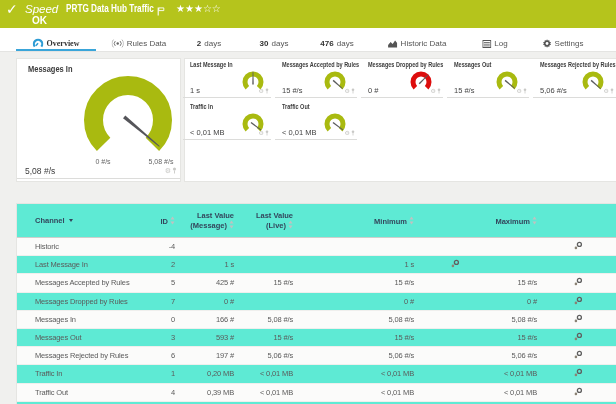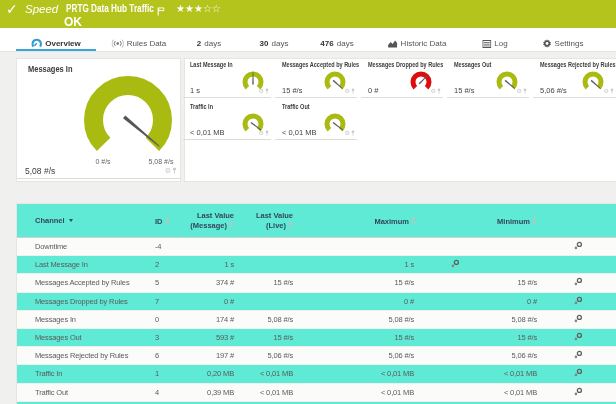--- a/index.html
+++ b/index.html
@@ -10,26 +10,26 @@
     position:relative;
     -webkit-font-smoothing:antialiased;
   }
   
   .topbar { position:absolute; left:0; top:0; width:616px; height:28px; background:#b5c41c; color:#fff; }
   .topbar .check { position:absolute; left:6px; top:1px; font-size:14px; font-weight:bold; }
   .topbar .kind { position:absolute; left:25px; top:3px; font-style:italic; font-size:11.5px; }
   .topbar .title { position:absolute; left:66px; top:3px; font-size:10px; font-weight:bold; transform:scaleX(0.82); transform-origin:0 0; white-space:nowrap; }
   .topbar .flag { position:absolute; left:157px; top:2px; }
   .topbar .stars { position:absolute; left:176px; top:3px; font-size:10px; letter-spacing:0px; }
-  .topbar .status { position:absolute; left:32px; top:15px; font-size:12px; font-weight:bold;margin-left:32px; }
+  .topbar .status { position:absolute; left:32px; top:15px; font-size:10px; font-weight:bold; }
   
   .tabbar { position:absolute; left:0; top:28px; width:616px; height:24px; background:#fff; border-bottom:1px solid #e4e4e2; }
   .tab { position:absolute; top:0; height:24px; display:flex; align-items:flex-end; padding-bottom:4px; gap:3px; transform:translateX(-50%); font-size:8px; color:#555; white-space:nowrap; cursor:pointer; }
   .tab .num { font-weight:bold; color:#333; }
-  .tab.active { color:#333; font-weight:bold; }
+  .tab.active { color:#333; font-weight:bold;font-family:Liberation Serif, serif; }
   .tab .ticon { display:inline-flex; align-items:center; }
   .tab-underline { position:absolute; left:16px; top:21px; width:80px; height:2px; background:#3aa5d9; }
   
   .card { position:absolute; background:#fff; border:1px solid #e5e5e2; }
   .gpanel { position:absolute; left:184px; top:58px; width:432px; height:124px; background:#fff; border:1px solid #e5e5e2; border-right:none; }
   .bigcard { left:16px; top:58px; width:165px; height:124px; }
   .bigcard .gtitle { position:absolute; left:11px; top:4.5px; font-size:8.5px; font-weight:bold; color:#3c3c3c; transform:scaleX(0.88); transform-origin:0 0; white-space:nowrap; }
   .bigcard .gvalue { position:absolute; left:8px; top:106.5px; font-size:8.5px; color:#3c3c3c; }
   .bigcard .sep { position:absolute; left:0; top:119px; width:100%; height:1px; background:#dcdcda; }
   .scale-label { position:absolute; width:44px; text-align:center; font-size:7px; color:#666; top:99px; }
@@ -42,21 +42,21 @@
   .tile .tline { position:absolute; left:0; bottom:0; width:100%; height:1px; background:#dcdcda; }
   .tile .cicons { right:2px; top:30px; }
   .tile svg.gauge { position:absolute; }
   
   .tablecard { position:absolute; left:16px; top:203px; width:600px; height:201px; background:#5eead4; border:1px solid #e5e5e2; border-right:none; border-bottom:none; }
   .thead { display:flex; height:34px; border-bottom:1px solid #cfcfcc; align-items:center; font-size:7.5px; font-weight:bold; color:#33465c; }
   .trow { display:flex; height:18.2px; align-items:center; font-size:7.5px; color:#5b5b5b; border-bottom:1px solid #efefed; letter-spacing:-0.15px; }
   .trow:nth-child(odd) { background:#fbfbfa; }
   .cell { white-space:nowrap; overflow:hidden; }
   .c-channel { width:138px; padding-left:18px; text-align:left; }
-  .c-id     { width:24px;  padding-right:4px; }
+  .c-id     { width:24px;  padding-right:4px; text-align:right; }
   .c-vol    { width:60px;  padding-right:5px; text-align:right; }
   .c-spd    { width:58px;  padding-right:4px; text-align:right; }
   .c-min    { width:121px; padding-right:4px; text-align:right; }
   .c-max    { width:123px; padding-right:4px; text-align:right; }
   .c-ico    { width:75px;  text-align:center; }
   .thead .hl2 { display:block; }
   .sorticon { display:inline-block; vertical-align:-1px; margin-left:2px; }
   .channel-caret { display:inline-block; width:0; height:0; border-left:2.8px solid transparent; border-right:2.8px solid transparent; border-top:3.5px solid #33465c; margin-left:4px; vertical-align:1px; }
   .wrench { cursor:pointer; }
 </style>
@@ -312,33 +312,33 @@
             <path d="M2.5 8.5 L0.5 5.5 H4.5 Z" fill="#c2c2c0"></path>
           </svg></span>
       </div>
     <div class="cell c-spd">
         <span class="hl2">Last Value</span>
         <span class="hl2"><span>(Live)</span><svg class="sorticon" width="5" height="9" viewBox="0 0 5 9">
             <path d="M2.5 0.5 L4.5 3.5 H0.5 Z" fill="#c2c2c0"></path>
             <path d="M2.5 8.5 L0.5 5.5 H4.5 Z" fill="#c2c2c0"></path>
           </svg></span>
       </div>
+    <div class="cell c-min"><span>Minimum</span><svg class="sorticon" width="5" height="9" viewBox="0 0 5 9">
+          <path d="M2.5 0.5 L4.5 3.5 H0.5 Z" fill="#c2c2c0"></path>
+          <path d="M2.5 8.5 L0.5 5.5 H4.5 Z" fill="#c2c2c0"></path>
+        </svg></div>
     <div class="cell c-max"><span>Maximum</span><svg class="sorticon" width="5" height="9" viewBox="0 0 5 9">
           <path d="M2.5 0.5 L4.5 3.5 H0.5 Z" fill="#c2c2c0"></path>
           <path d="M2.5 8.5 L0.5 5.5 H4.5 Z" fill="#c2c2c0"></path>
         </svg></div>
-    <div class="cell c-min"><span>Minimum</span><svg class="sorticon" width="5" height="9" viewBox="0 0 5 9">
-          <path d="M2.5 0.5 L4.5 3.5 H0.5 Z" fill="#c2c2c0"></path>
-          <path d="M2.5 8.5 L0.5 5.5 H4.5 Z" fill="#c2c2c0"></path>
-        </svg></div>
     <div class="cell c-ico"></div>
   </div>
   <div id="tbody">
   <div class="trow">
-    <div class="cell c-channel">Downtime</div>
+    <div class="cell c-channel">Historic</div>
     <div class="cell c-id">-4</div>
     <div class="cell c-vol"></div>
     <div class="cell c-spd"></div>
     <div class="cell c-min"></div>
     <div class="cell c-max"></div>
     <div class="cell c-ico"><svg class="wrench" width="9" height="9" viewBox="0 0 9 9">
             <circle cx="5.4" cy="3.4" r="2" fill="none" stroke="#5f5f5f" stroke-width="1.3"></circle>
             <circle cx="1.9" cy="6.9" r="1.3" fill="#8a8274"></circle>
           </svg></div>
   </div>
@@ -351,21 +351,21 @@
     <div class="cell c-min">1 s</div>
     <div class="cell c-ico"><svg class="wrench" width="9" height="9" viewBox="0 0 9 9">
             <circle cx="5.4" cy="3.4" r="2" fill="none" stroke="#5f5f5f" stroke-width="1.3"></circle>
             <circle cx="1.9" cy="6.9" r="1.3" fill="#8a8274"></circle>
           </svg></div>
   </div>
 
   <div class="trow">
     <div class="cell c-channel">Messages Accepted by Rules</div>
     <div class="cell c-id">5</div>
-    <div class="cell c-vol">374 #</div>
+    <div class="cell c-vol">425 #</div>
     <div class="cell c-spd">15 #/s</div>
     <div class="cell c-min">15 #/s</div>
     <div class="cell c-max">15 #/s</div>
     <div class="cell c-ico"><svg class="wrench" width="9" height="9" viewBox="0 0 9 9">
             <circle cx="5.4" cy="3.4" r="2" fill="none" stroke="#5f5f5f" stroke-width="1.3"></circle>
             <circle cx="1.9" cy="6.9" r="1.3" fill="#8a8274"></circle>
           </svg></div>
   </div>
 
   <div class="trow">
@@ -377,21 +377,21 @@
     <div class="cell c-max">0 #</div>
     <div class="cell c-ico"><svg class="wrench" width="9" height="9" viewBox="0 0 9 9">
             <circle cx="5.4" cy="3.4" r="2" fill="none" stroke="#5f5f5f" stroke-width="1.3"></circle>
             <circle cx="1.9" cy="6.9" r="1.3" fill="#8a8274"></circle>
           </svg></div>
   </div>
 
   <div class="trow">
     <div class="cell c-channel">Messages In</div>
     <div class="cell c-id">0</div>
-    <div class="cell c-vol">174 #</div>
+    <div class="cell c-vol">166 #</div>
     <div class="cell c-spd">5,08 #/s</div>
     <div class="cell c-min">5,08 #/s</div>
     <div class="cell c-max">5,08 #/s</div>
     <div class="cell c-ico"><svg class="wrench" width="9" height="9" viewBox="0 0 9 9">
             <circle cx="5.4" cy="3.4" r="2" fill="none" stroke="#5f5f5f" stroke-width="1.3"></circle>
             <circle cx="1.9" cy="6.9" r="1.3" fill="#8a8274"></circle>
           </svg></div>
   </div>
 
   <div class="trow">

